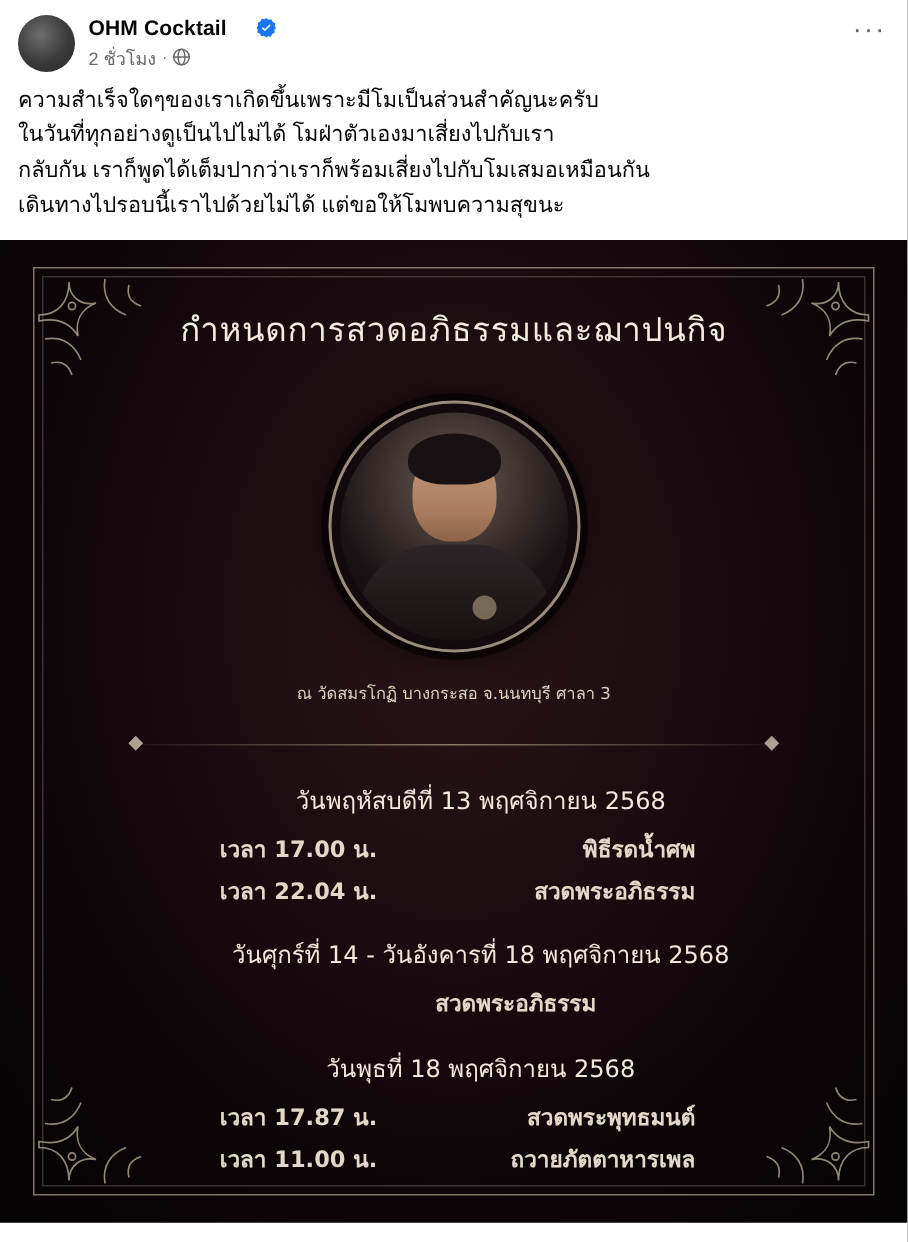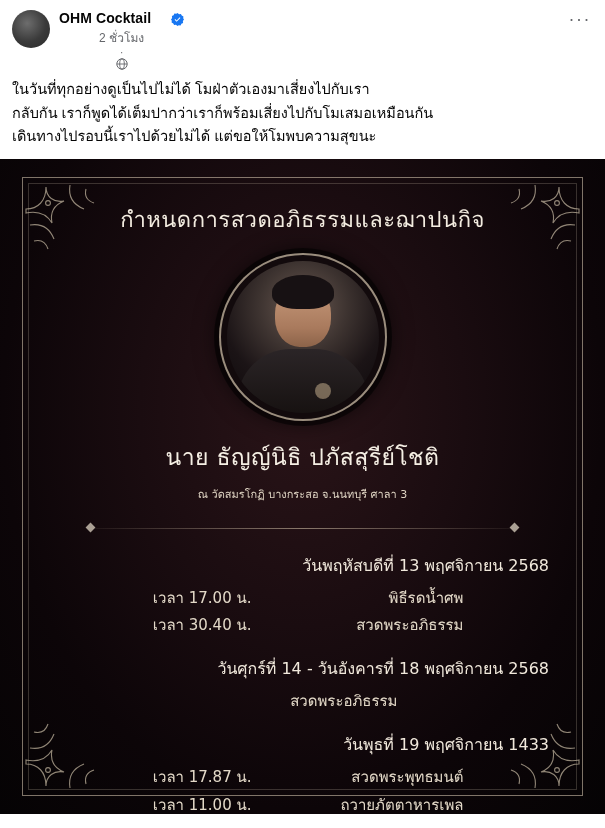--- a/index.html
+++ b/index.html
@@ -55,21 +55,20 @@
     width: 13px;
     height: 13px;
     display: inline-block;
   }
   .meta-row {
     display: flex;
     align-items: center;
     margin-top: 2px;
     font-size: 12px;
     color: #65676b;
-    flex-direction: column;
   }
   .meta-dot {
     margin: 0 4px;
     font-size: 10px;
     color: #65676b;
   }
   .globe {
     width: 12px;
     height: 12px;
     display: inline-block;
@@ -137,21 +136,21 @@
 
   .card-inner {
     position: relative;
     z-index: 3;
     padding: 44px 56px 26px 56px;
   }
   .card-title {
     font-size: 22px;
     letter-spacing: 0.5px;
     color: #f3ece0;
-    margin-bottom: 17px;
+    margin-bottom: 30px;
     line-height: 1.5;
   }
   .portrait-frame {
     width: 168px;
     height: 168px;
     border-radius: 50%;
     margin: 6px auto 18px auto;
     position: relative;
     background: #120a0c;
     border: 2px solid rgba(228, 212, 186, 0.65);
@@ -239,30 +238,31 @@
     transform: rotate(45deg);
     opacity: 0.75;
   }
   .divider .d-left { left: -3px; }
   .divider .d-right { right: -3px; }
 
   .sched-block { margin-bottom: 16px; }
   .sched-head {
     font-size: 16px;
     color: #f1e9dc;
-    text-align: right;
+    text-align: center;
     padding-left: 36px;
     margin-bottom: 7px;
   }
   .sched-row {
     display: flex;
     justify-content: center;
     font-size: 15px;
     color: #e3d9c8;
     line-height: 1.85;
+    font-weight: bold;
   }
   .sched-time {
     width: 132px;
     text-align: right;
     padding-right: 22px;
   }
   .sched-desc {
     width: 190px;
     text-align: right;
   }
@@ -293,20 +293,21 @@
             <ellipse cx="6" cy="6" rx="2.3" ry="5.2" fill="none" stroke="#65676b" stroke-width="0.9"></ellipse>
             <line x1="0.9" y1="6" x2="11.1" y2="6" stroke="#65676b" stroke-width="0.9"></line>
           </svg>
         </span>
       </div>
     </div>
     <div class="more-btn">···</div>
   </div>
 
   <div class="post-text">
+    <div>ความสำเร็จใดๆของเราเกิดขึ้นเพราะมีโมเป็นส่วนสำคัญนะครับ</div>
     <div>ในวันที่ทุกอย่างดูเป็นไปไม่ได้ โมฝ่าตัวเองมาเสี่ยงไปกับเรา</div>
     <div>กลับกัน เราก็พูดได้เต็มปากว่าเราก็พร้อมเสี่ยงไปกับโมเสมอเหมือนกัน</div>
     <div>เดินทางไปรอบนี้เราไปด้วยไม่ได้ แต่ขอให้โมพบความสุขนะ</div>
   </div>
 
   <div class="card-wrap">
     <div class="card">
       <div class="card-border"></div>
 
       <div class="corner c-tl">
@@ -363,49 +364,48 @@
 
         <div class="portrait-frame">
           <div class="portrait-photo">
             <div class="p-head"></div>
             <div class="p-hair"></div>
             <div class="p-body"></div>
             <div class="p-logo"></div>
           </div>
         </div>
 
-        <div class="deceased-name">นาย ธัญญ์นิธิ ปภัสสุรีย์โชติ</div>
         <div class="venue">ณ วัดสมรโกฏิ บางกระสอ จ.นนทบุรี ศาลา 3</div>
 
         <div class="divider">
           <span class="d-left"></span>
             <span class="d-right"></span>
         </div>
 
         <div class="sched-block">
           <div class="sched-head">วันพฤหัสบดีที่ 13 พฤศจิกายน 2568</div>
           <div class="sched-row">
             <div class="sched-time">เวลา 17.00 น.</div>
             <div class="sched-desc">พิธีรดน้ำศพ</div>
           </div>
           <div class="sched-row">
-            <div class="sched-time">เวลา 30.40 น.</div>
+            <div class="sched-time">เวลา 22.04 น.</div>
             <div class="sched-desc">สวดพระอภิธรรม</div>
           </div>
         </div>
 
         <div class="sched-block">
           <div class="sched-head">วันศุกร์ที่ 14 - วันอังคารที่ 18 พฤศจิกายน 2568</div>
           <div class="sched-row">
             <div class="sched-desc">สวดพระอภิธรรม</div>
           </div>
         </div>
 
         <div class="sched-block">
-          <div class="sched-head">วันพุธที่ 19 พฤศจิกายน 1433</div>
+          <div class="sched-head">วันพุธที่ 18 พฤศจิกายน 2568</div>
           <div class="sched-row">
             <div class="sched-time">เวลา 17.87 น.</div>
             <div class="sched-desc">สวดพระพุทธมนต์</div>
           </div>
           <div class="sched-row">
             <div class="sched-time">เวลา 11.00 น.</div>
             <div class="sched-desc">ถวายภัตตาหารเพล</div>
           </div>
 
         </div>

